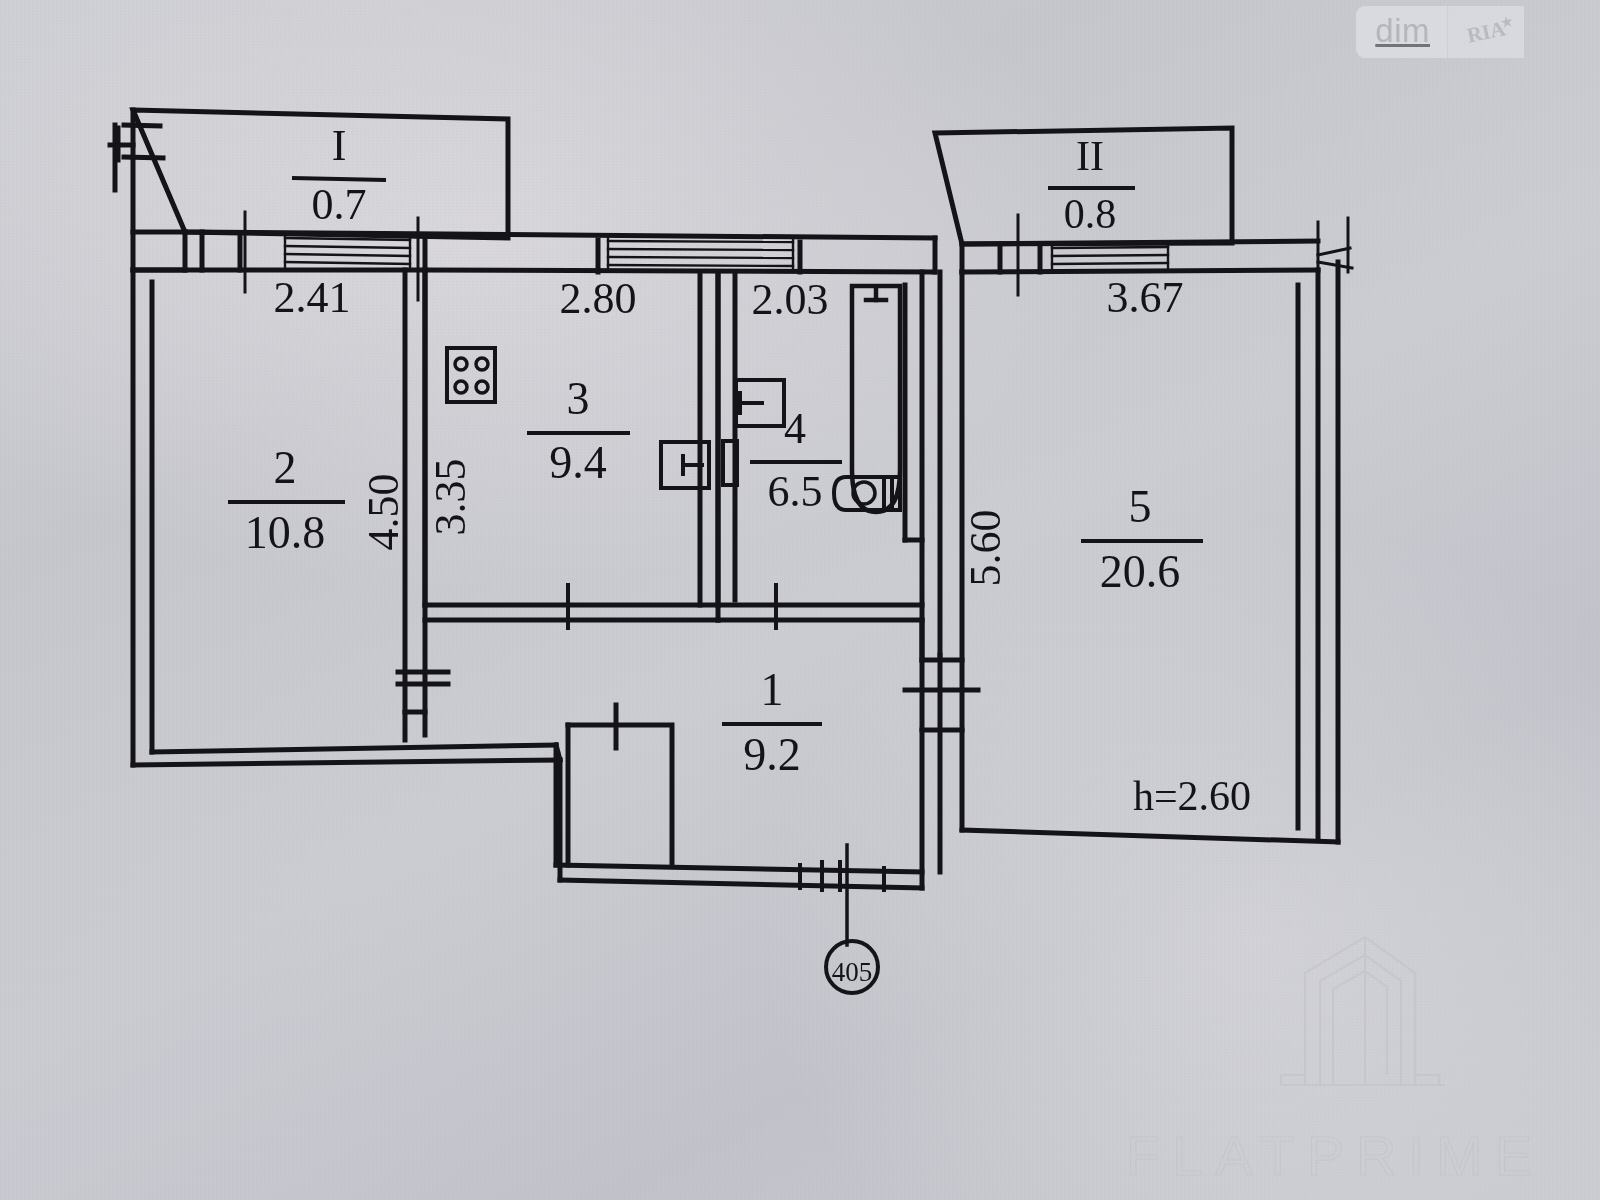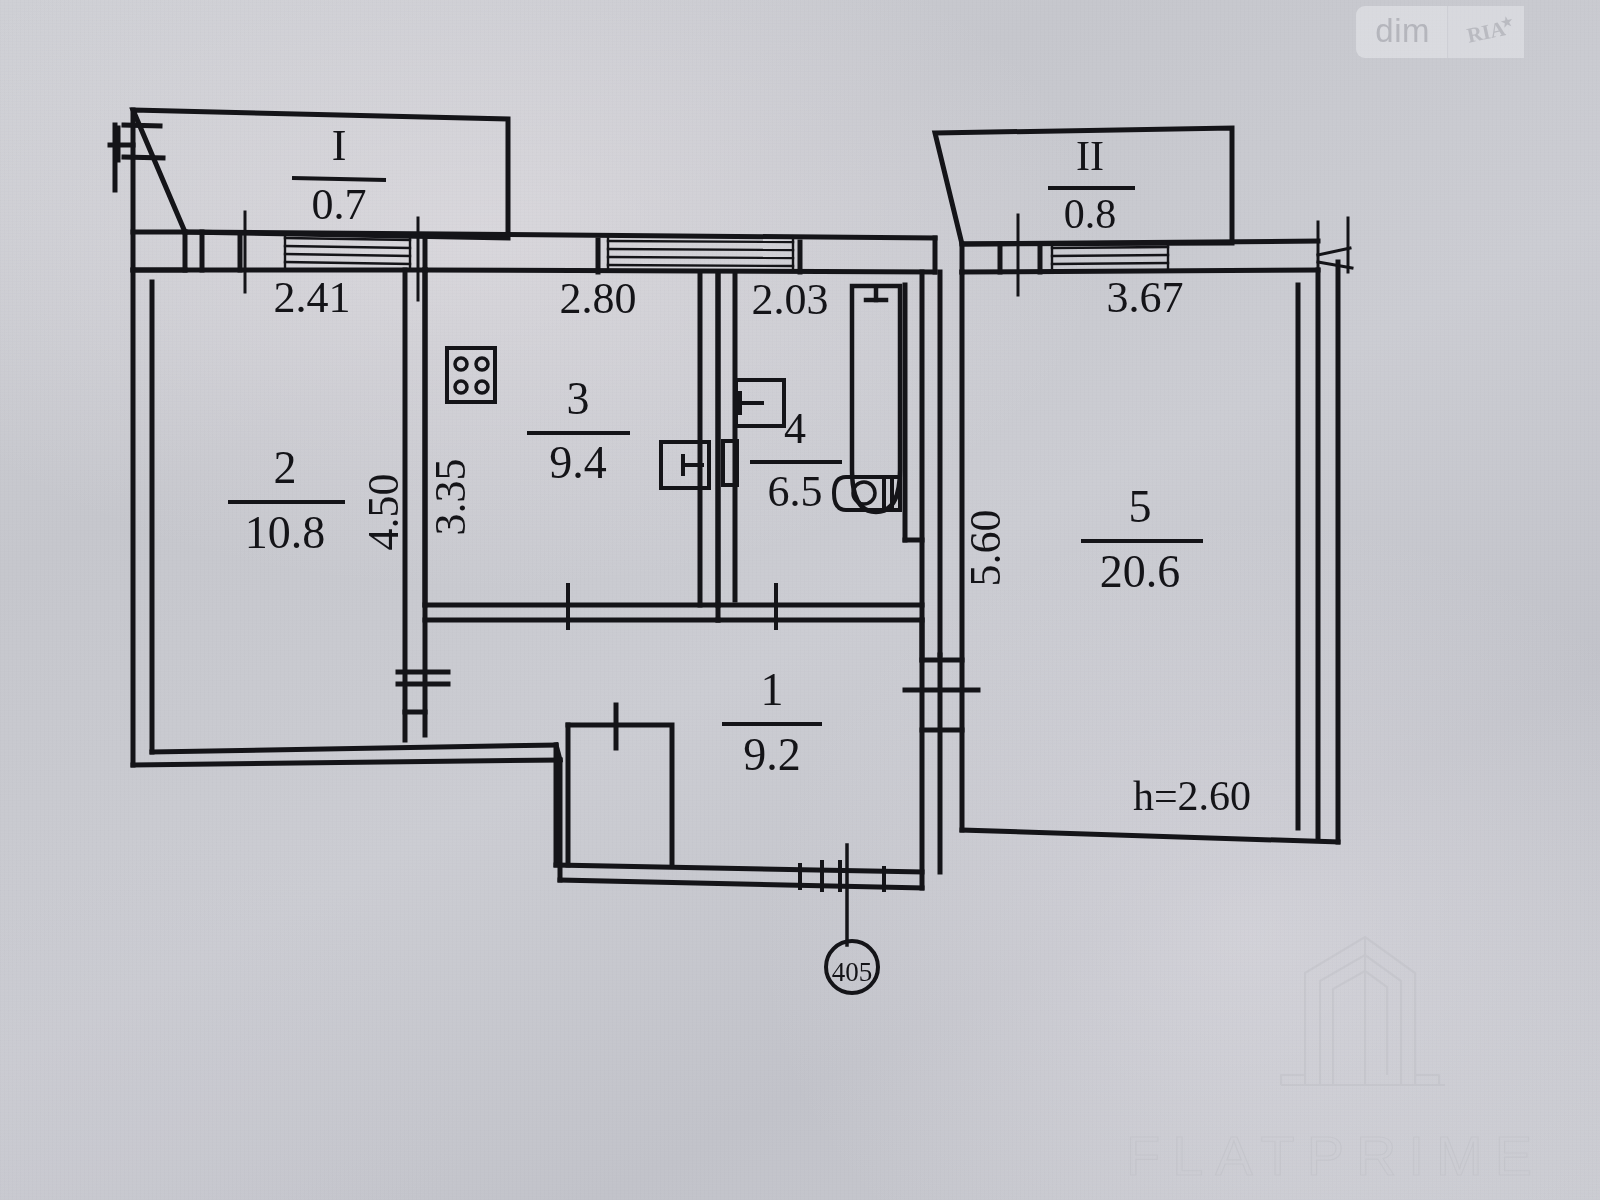--- a/index.html
+++ b/index.html
@@ -38,21 +38,21 @@
     position: absolute;
     top: 6px; right: 76px;
     display: flex;
     align-items: stretch;
     opacity: .42;
   }
   #dimria .dim-box {
     background: #f2f3f6;
     border-radius: 9px 0 0 9px;
     padding: 6px 17px 8px 19px;
-    display: flex; align-items: center;
+    display: flex; align-items: center; text-decoration: underline;
   }
   #dimria .dim-text {
     font-family: "Liberation Sans", sans-serif;
     font-size: 33px;
     color: #9b9ca4;
     letter-spacing: .5px;
   }
   #dimria .ria-box {
     background: #eeeff3;
     border-left: 1px solid #d7d8de;

